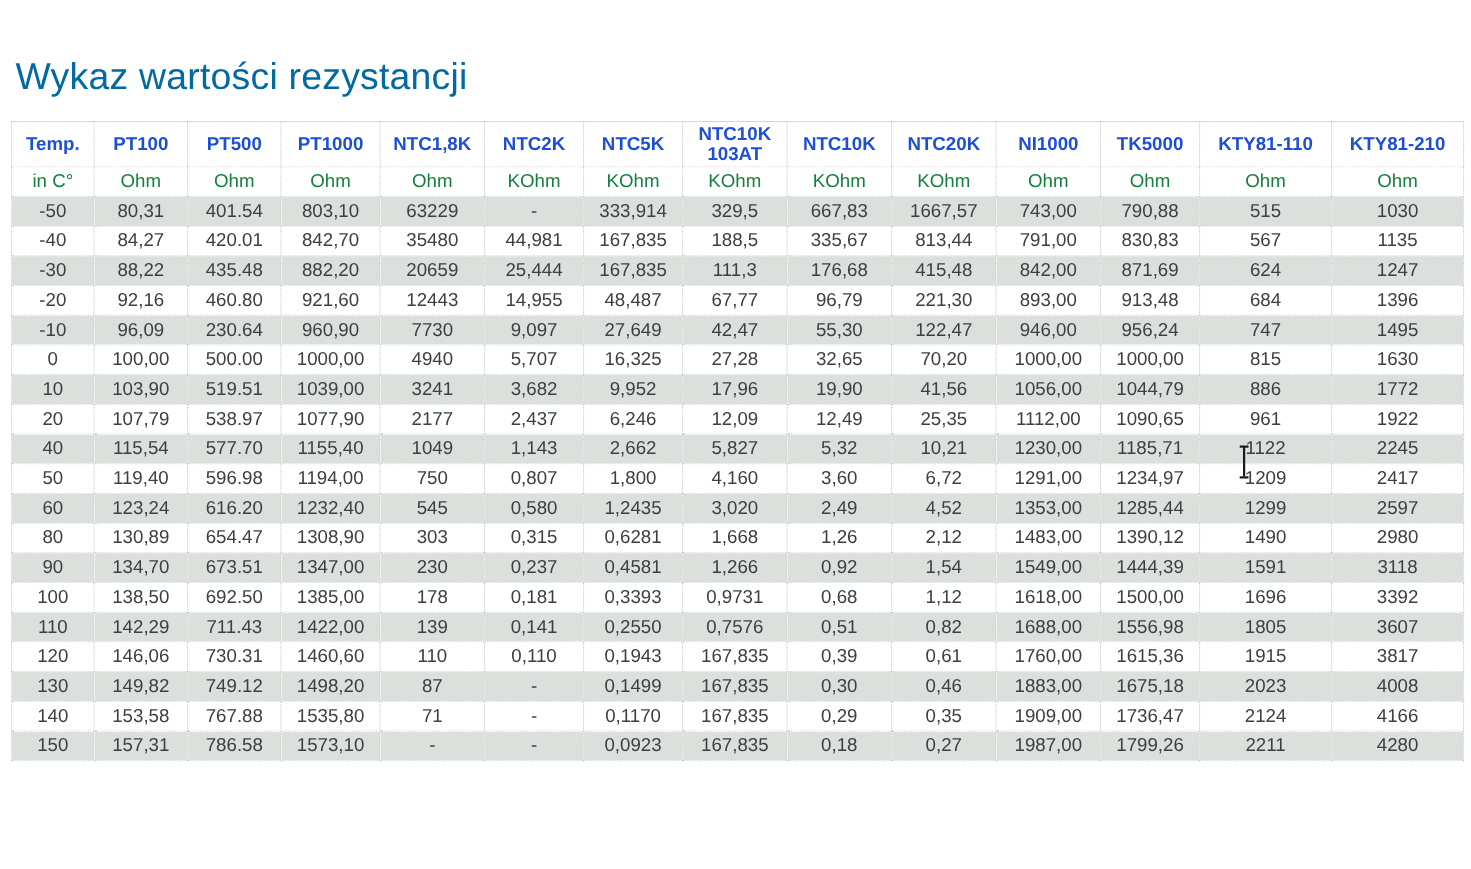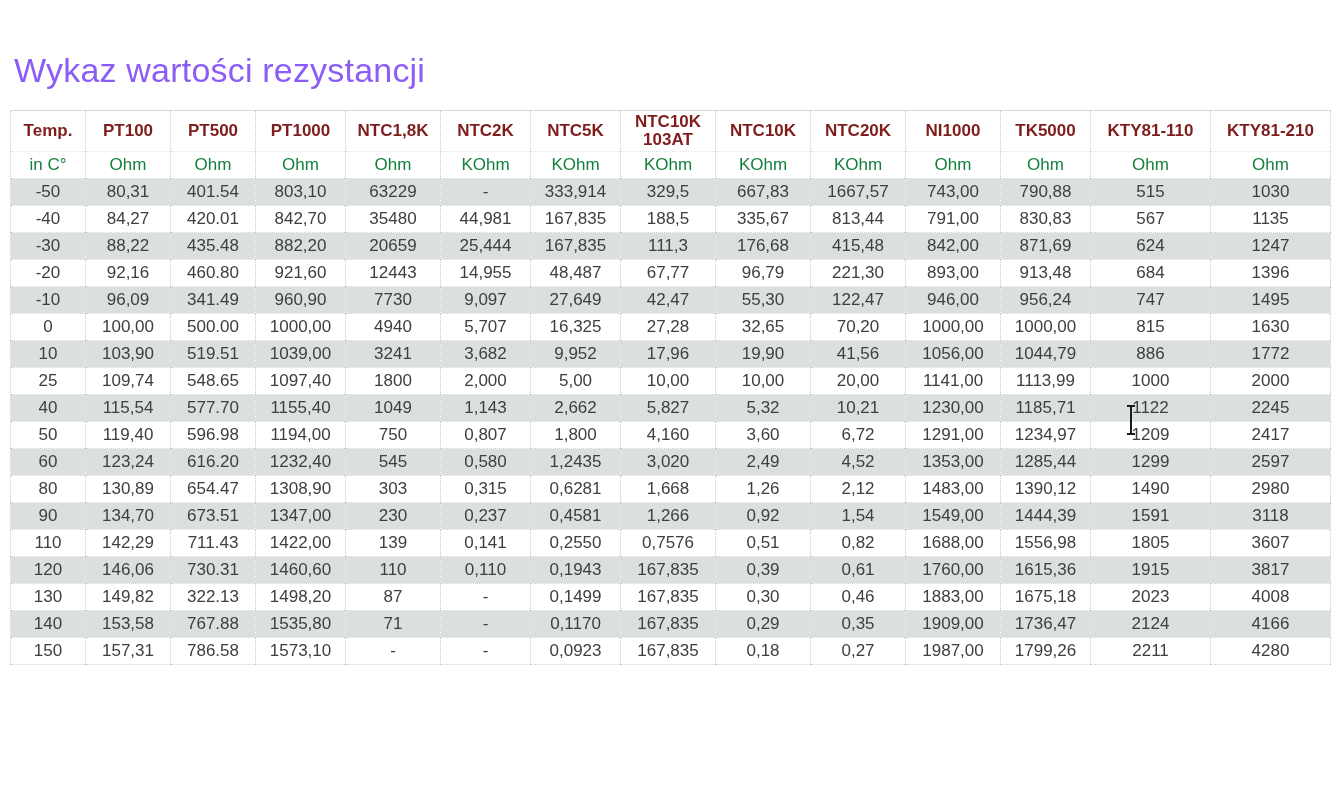--- a/index.html
+++ b/index.html
@@ -8,21 +8,21 @@
     background: #ffffff;
     font-family: "Liberation Sans", sans-serif;
     position: relative;
     overflow: hidden;
   }
   .page-title {
     position: absolute;
     left: 14px; top: 28px;
     font-size: 34px;
     font-weight: 400;
-    color: #8b5cf6;
+    color: #0369a1;
     letter-spacing: 0.2px;
   }
   .res-table {
     position: absolute;
     left: 10px; top: 110px;
     width: 1320px;
     border-collapse: collapse;
     table-layout: fixed;
     border-top: 1px solid #d8d8d8;
     border-bottom: 1px dotted #cfd3d1;
@@ -32,21 +32,21 @@
     border-right: 1px dotted #c6cac8;
     text-align: center;
     vertical-align: middle;
     padding: 0 2px;
     overflow: hidden;
   }
   .res-table thead tr.label-row th {
     height: 40px;
     font-size: 17px;
     font-weight: 700;
-    color: #7f1d1d;
+    color: #1d4ed8;
     line-height: 1.05;
   }
   .res-table thead tr.unit-row th {
     height: 26px;
     font-size: 17px;
     font-weight: 400;
     color: #15803d;
     border-top: 1px dotted #e3e5e4;
   }
   .res-table tbody td {
@@ -193,21 +193,21 @@
         <td>96,79</td>
         <td>221,30</td>
         <td>893,00</td>
         <td>913,48</td>
         <td>684</td>
         <td>1396</td>
       </tr>
       <tr>
         <td>-10</td>
         <td>96,09</td>
-        <td>341.49</td>
+        <td>230.64</td>
         <td>960,90</td>
         <td>7730</td>
         <td>9,097</td>
         <td>27,649</td>
         <td>42,47</td>
         <td>55,30</td>
         <td>122,47</td>
         <td>946,00</td>
         <td>956,24</td>
         <td>747</td>
@@ -239,34 +239,34 @@
         <td>9,952</td>
         <td>17,96</td>
         <td>19,90</td>
         <td>41,56</td>
         <td>1056,00</td>
         <td>1044,79</td>
         <td>886</td>
         <td>1772</td>
       </tr>
       <tr>
-        <td>25</td>
-        <td>109,74</td>
-        <td>548.65</td>
-        <td>1097,40</td>
-        <td>1800</td>
-        <td>2,000</td>
-        <td>5,00</td>
-        <td>10,00</td>
-        <td>10,00</td>
-        <td>20,00</td>
-        <td>1141,00</td>
-        <td>1113,99</td>
-        <td>1000</td>
-        <td>2000</td>
+        <td>20</td>
+        <td>107,79</td>
+        <td>538.97</td>
+        <td>1077,90</td>
+        <td>2177</td>
+        <td>2,437</td>
+        <td>6,246</td>
+        <td>12,09</td>
+        <td>12,49</td>
+        <td>25,35</td>
+        <td>1112,00</td>
+        <td>1090,65</td>
+        <td>961</td>
+        <td>1922</td>
       </tr>
       <tr>
         <td>40</td>
         <td>115,54</td>
         <td>577.70</td>
         <td>1155,40</td>
         <td>1049</td>
         <td>1,143</td>
         <td>2,662</td>
         <td>5,827</td>
@@ -335,20 +335,36 @@
         <td>0,4581</td>
         <td>1,266</td>
         <td>0,92</td>
         <td>1,54</td>
         <td>1549,00</td>
         <td>1444,39</td>
         <td>1591</td>
         <td>3118</td>
       </tr>
       <tr>
+        <td>100</td>
+        <td>138,50</td>
+        <td>692.50</td>
+        <td>1385,00</td>
+        <td>178</td>
+        <td>0,181</td>
+        <td>0,3393</td>
+        <td>0,9731</td>
+        <td>0,68</td>
+        <td>1,12</td>
+        <td>1618,00</td>
+        <td>1500,00</td>
+        <td>1696</td>
+        <td>3392</td>
+      </tr>
+      <tr>
         <td>110</td>
         <td>142,29</td>
         <td>711.43</td>
         <td>1422,00</td>
         <td>139</td>
         <td>0,141</td>
         <td>0,2550</td>
         <td>0,7576</td>
         <td>0,51</td>
         <td>0,82</td>
@@ -369,21 +385,21 @@
         <td>0,39</td>
         <td>0,61</td>
         <td>1760,00</td>
         <td>1615,36</td>
         <td>1915</td>
         <td>3817</td>
       </tr>
       <tr>
         <td>130</td>
         <td>149,82</td>
-        <td>322.13</td>
+        <td>749.12</td>
         <td>1498,20</td>
         <td>87</td>
         <td>-</td>
         <td>0,1499</td>
         <td>167,835</td>
         <td>0,30</td>
         <td>0,46</td>
         <td>1883,00</td>
         <td>1675,18</td>
         <td>2023</td>

